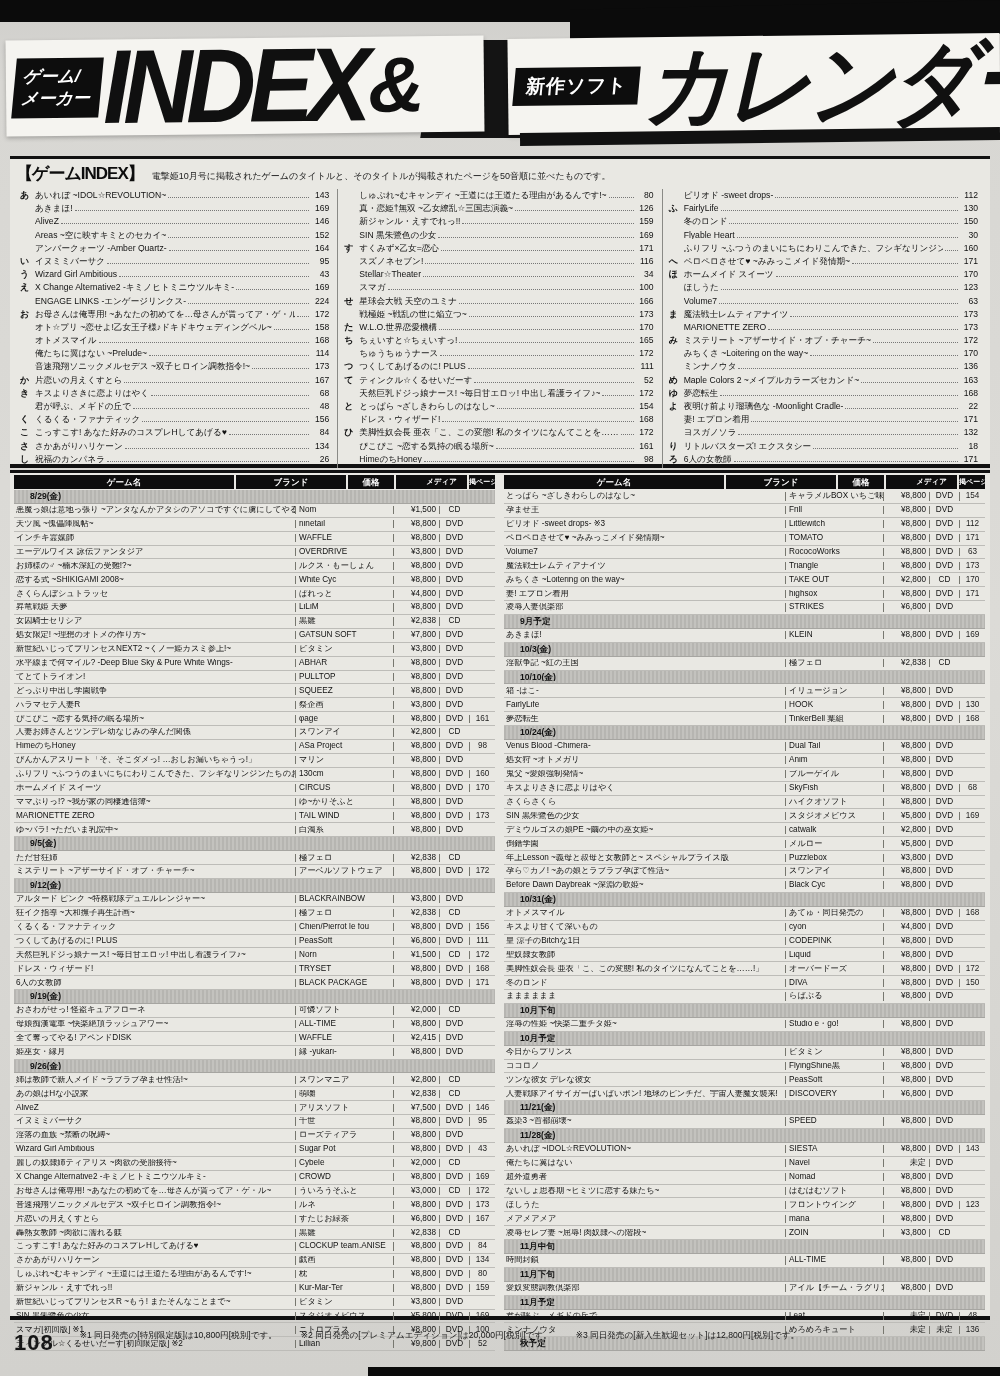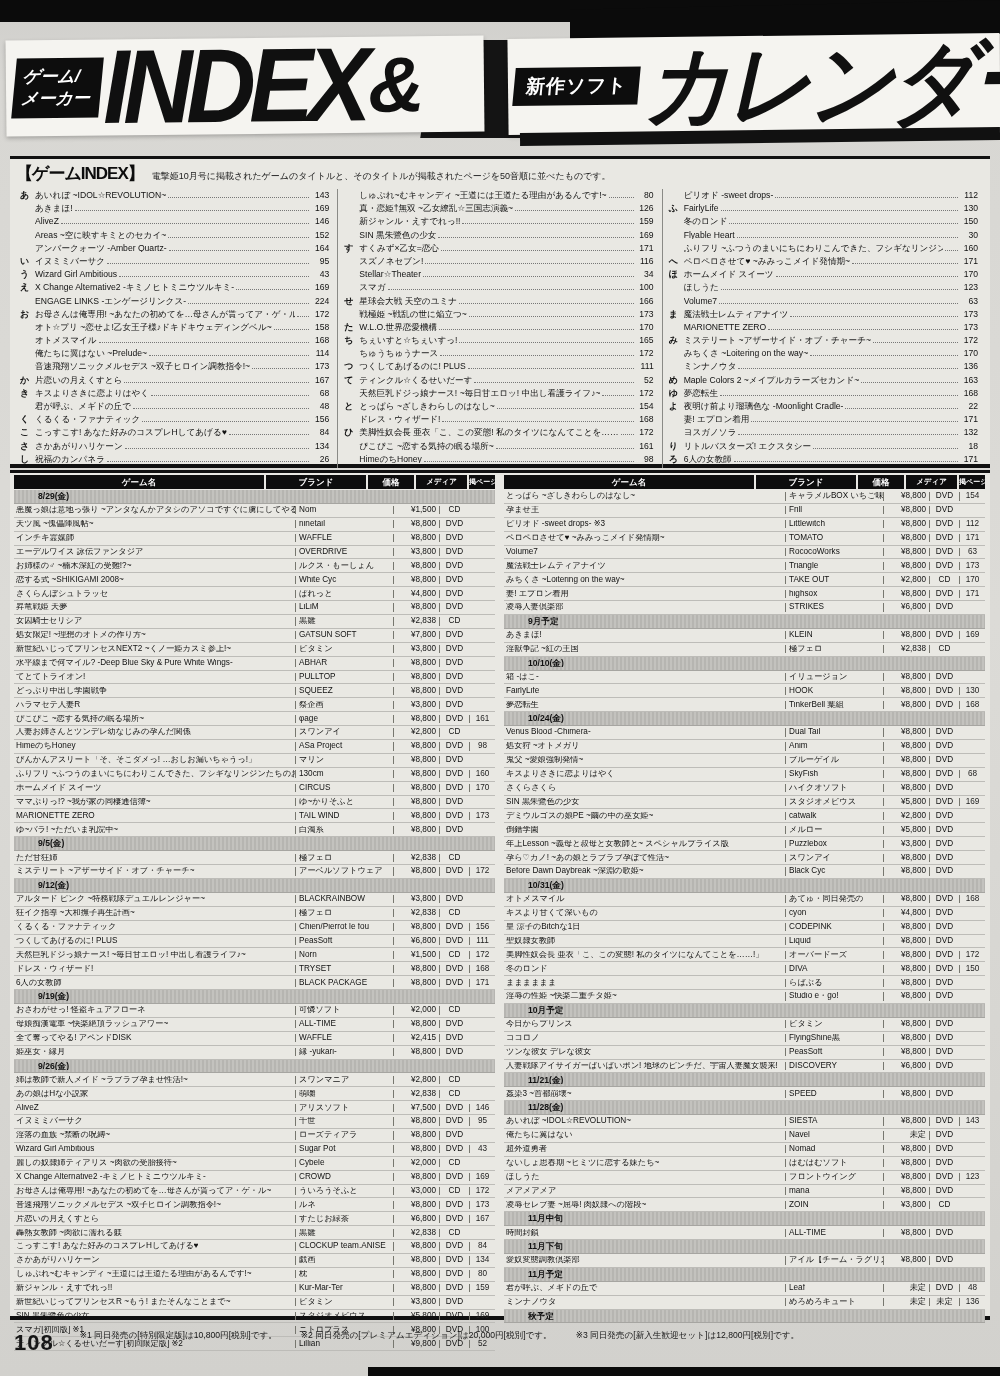--- a/index.html
+++ b/index.html
@@ -44,33 +44,33 @@
   .ie-d{flex:1;border-bottom:1px dotted #777;margin:0 2px 2px 2px;min-width:4px;}
   .ie-p{flex:none;min-width:18px;text-align:right;font-size:8.6px;}
   
   .cal-box{top:470px;height:850px;}
   .cal-tables{display:flex;padding:2px 4px;gap:9px;}
   .ctable{width:481px;flex:none;min-width:0;}
   .chead{display:flex;height:14px;margin-bottom:1px;}
   .chead span{background:#0d0d0d;color:#fff;font-size:8.5px;font-weight:bold;line-height:14px;text-align:center;
               margin-right:2px;white-space:nowrap;overflow:hidden;}
   .chead .h-title{flex:1;}
-  .chead .h-brand{width:100px;flex:none;}
+  .chead .h-brand{width:110px;flex:none;}
   .chead .h-price{width:46px;flex:none;}
-  .chead .h-media{width:51px;flex:none;font-size:7.5px;}
+  .chead .h-media{width:51px;flex:none;font-size:7.5px;padding-left:20px;}
   .chead .h-page{width:26px;flex:none;font-size:7px;margin-right:0;}
   .cal-row{display:flex;align-items:center;height:12.9px;font-size:8.2px;line-height:1;color:#111;
            border-bottom:1px solid #bdbcb8;min-width:0;}
   .c-title{flex:1;white-space:nowrap;overflow:hidden;padding-left:2px;min-width:0;}
   .c-brand{width:98px;flex:none;white-space:nowrap;overflow:hidden;border-left:1px solid #77776f;padding-left:3px;box-sizing:border-box;}
   .c-price{width:46px;flex:none;text-align:right;border-left:1px solid #77776f;padding-right:3px;box-sizing:border-box;white-space:nowrap;}
   .c-media{width:30px;flex:none;text-align:center;border-left:1px solid #77776f;box-sizing:border-box;}
   .c-page{width:26px;flex:none;text-align:center;border-left:1px solid #77776f;box-sizing:border-box;color:#222;}
   .row-date{background:repeating-linear-gradient(90deg,#b6b5b1 0 2px,#c3c2be 2px 4px);border-bottom:1px solid #a6a5a1;}
-  .row-date .c-title{font-weight:bold;font-size:8.6px;padding-left:24px;}
+  .row-date .c-title{font-weight:bold;font-size:8.6px;padding-left:16px;}
   
   .footer{position:absolute;top:1330px;left:14px;width:970px;display:flex;align-items:flex-start;color:#161616;}
   .pageno{font-size:22px;font-weight:bold;letter-spacing:1px;margin-right:26px;}
   .fnote{font-size:8.6px;margin-right:24px;white-space:nowrap;}
 </style>
 </head>
 <body>
 
 <div class="page">
 
@@ -1135,20 +1135,24 @@
             </div>
 
             <div class="cal-row">
               <span class="c-title">あきまほ!</span>
               <span class="c-brand">KLEIN</span>
               <span class="c-price">¥8,800</span>
               <span class="c-media">DVD</span>
               <span class="c-page">169</span>
             </div>
 
+            <div class="cal-row row-date">
+              <span class="c-title">10/3(金)</span>
+
+            </div>
 
             <div class="cal-row">
               <span class="c-title">淫獣争記 ~紅の王国</span>
               <span class="c-brand">極フェロ</span>
               <span class="c-price">¥2,838</span>
               <span class="c-media">CD</span>
               <span class="c-page"></span>
             </div>
 
             <div class="cal-row row-date">
@@ -1327,20 +1331,24 @@
             </div>
 
             <div class="cal-row">
               <span class="c-title">まままままま</span>
               <span class="c-brand">らばぶる</span>
               <span class="c-price">¥8,800</span>
               <span class="c-media">DVD</span>
               <span class="c-page"></span>
             </div>
 
+            <div class="cal-row row-date">
+              <span class="c-title">10月下旬</span>
+
+            </div>
 
             <div class="cal-row">
               <span class="c-title">淫辱の性姫 ~快楽二重チタ姫~</span>
               <span class="c-brand">Studio e・go!</span>
               <span class="c-price">¥8,800</span>
               <span class="c-media">DVD</span>
               <span class="c-page"></span>
             </div>
 
             <div class="cal-row row-date">

